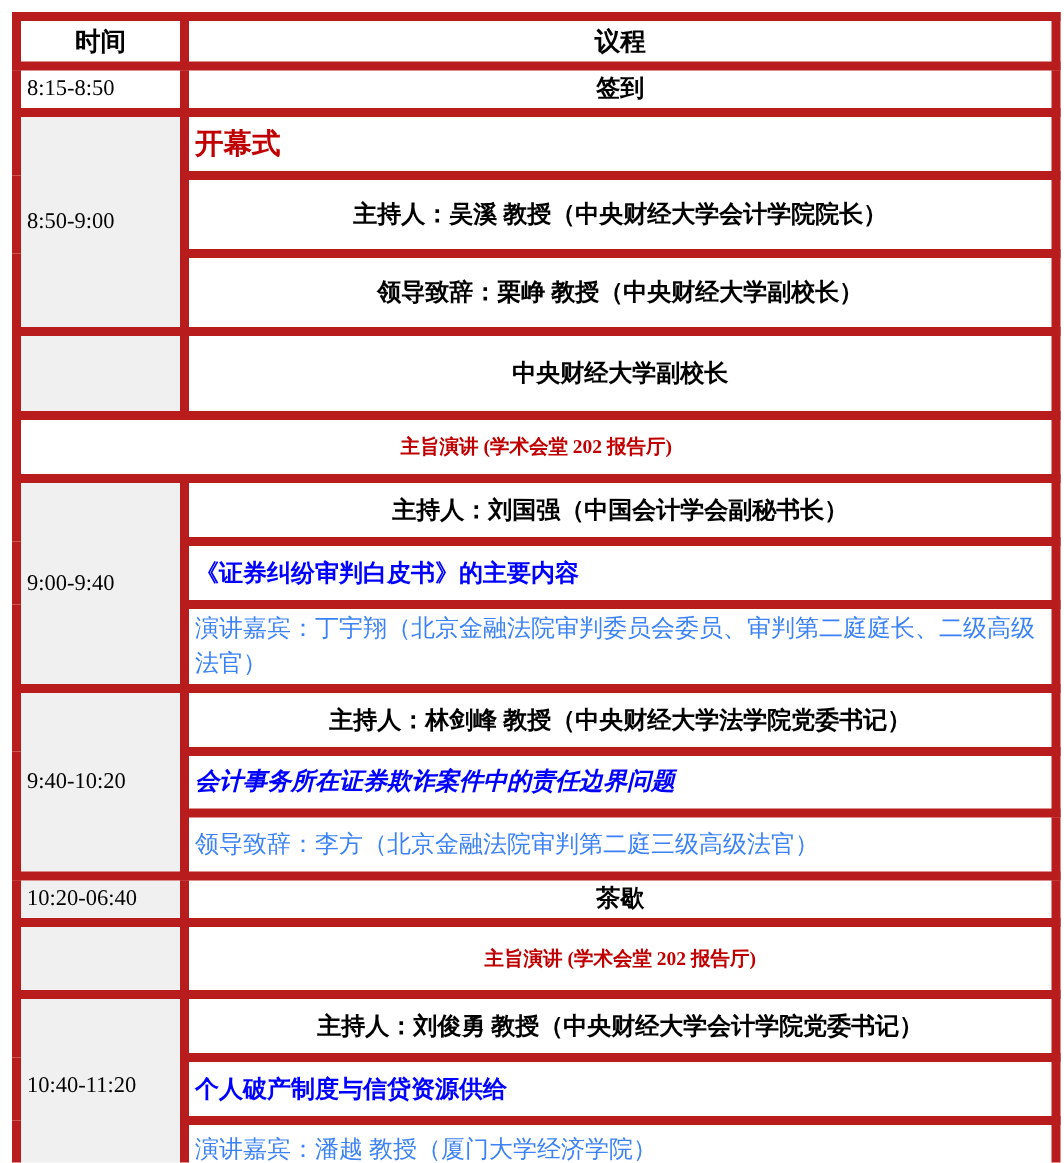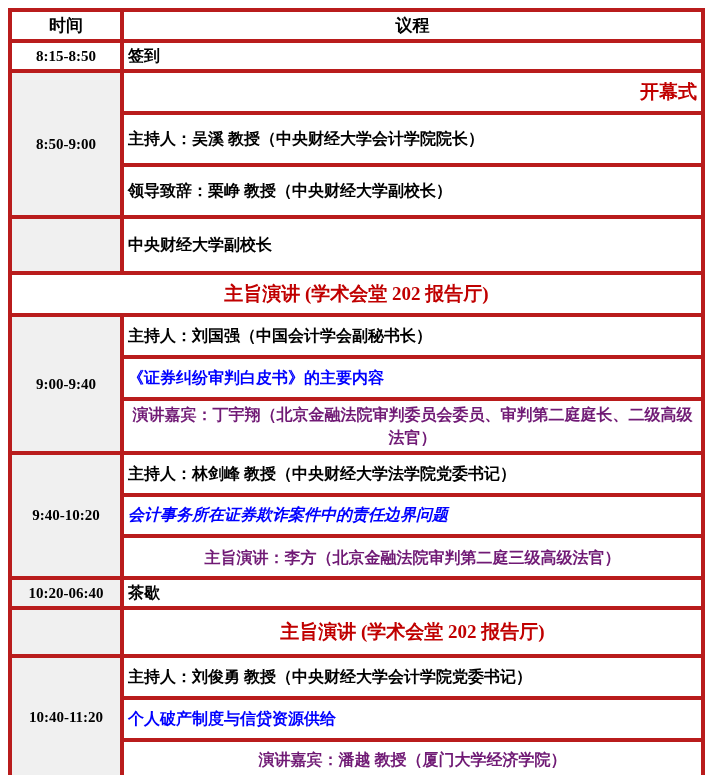--- a/index.html
+++ b/index.html
@@ -16,21 +16,21 @@
     box-sizing: border-box;
     padding: 8px;
     background: #ffffff;
   }
   table.agenda {
     border-collapse: collapse;
     width: 693px;
     table-layout: fixed;
   }
   table.agenda td {
-    border: 4px solid #b91c1c;
+    border: 6px solid #b91c1c;
     vertical-align: middle;
     padding: 2px 4px;
     box-sizing: border-box;
     overflow: hidden;
   }
   col.c-time  { width: 112px; }
   col.c-agenda{ width: 581px; }
 
   
   tr.h28 { height: 28px; }
@@ -38,64 +38,65 @@
   tr.h38 { height: 38px; padding-left: 25px; }
   tr.h41 { height: 41px; font-style: italic; }
   tr.h42 { height: 42px; }
   tr.h48 { height: 48px; }
   tr.h50 { height: 50px; }
   tr.h52 { height: 52px; }
   tr.h56 { height: 56px; }
 
   
   td.time {
-    text-align: center;
+    text-align: left;
     font-size: 15px;
-    font-weight: bold;
+    font-weight: normal;
     color: #000000;
     background: #ffffff;
   }
   td.grey { background: #f0f0f0; margin-left: 18px; }
   td.head {
     font-weight: bold;
     font-size: 17px;
     text-align: center;
     background: #ffffff;
   }
   td.center {
+    text-align: center;
     font-weight: bold;
     font-size: 16px;
     color: #000000;
   }
   td.left {
-    text-align: center;
-    font-weight: bold;
+    text-align: left;
+    font-weight: normal;
     font-size: 16px;
-    color: #701a75;
+    color: #3b82f6;
     padding-left: 7px;
     line-height: 1.45;
   }
   td.topic {
     text-align: left;
     font-weight: bold;
     font-size: 16px;
     color: #0000ff;
     padding-left: 7px;
     margin-left: 32px;
   }
   td.opening {
-    text-align: right;
+    text-align: left;
     font-weight: bold;
     font-size: 19px;
     color: #c00000;
   }
   td.banner {
     text-align: center;
     font-weight: bold;
-    font-size: 19px;
+    font-size: 13px;
     color: #c00000;
   }
 </style>
 </head>
 <body>
 
 <div class="page">
   <table class="agenda">
     <colgroup>
       <col class="c-time">
@@ -145,21 +146,21 @@
       </tr>
 
       <tr class="h42">
         <td class="time grey" rowspan="3">9:40-10:20</td>
         <td class="center">主持人：林剑峰 教授（中央财经大学法学院党委书记）</td>
       </tr>
       <tr class="h41">
         <td class="topic">会计事务所在证券欺诈案件中的责任边界问题</td>
       </tr>
       <tr class="h42">
-        <td class="left">主旨演讲：李方（北京金融法院审判第二庭三级高级法官）</td>
+        <td class="left">领导致辞：李方（北京金融法院审判第二庭三级高级法官）</td>
       </tr>
 
       <tr class="h30">
         <td class="time grey">10:20-06:40</td>
         <td class="center">茶歇</td>
       </tr>
 
       <tr class="h48">
         <td class="time grey"></td>
         <td class="banner">主旨演讲 (学术会堂 202 报告厅)</td>

